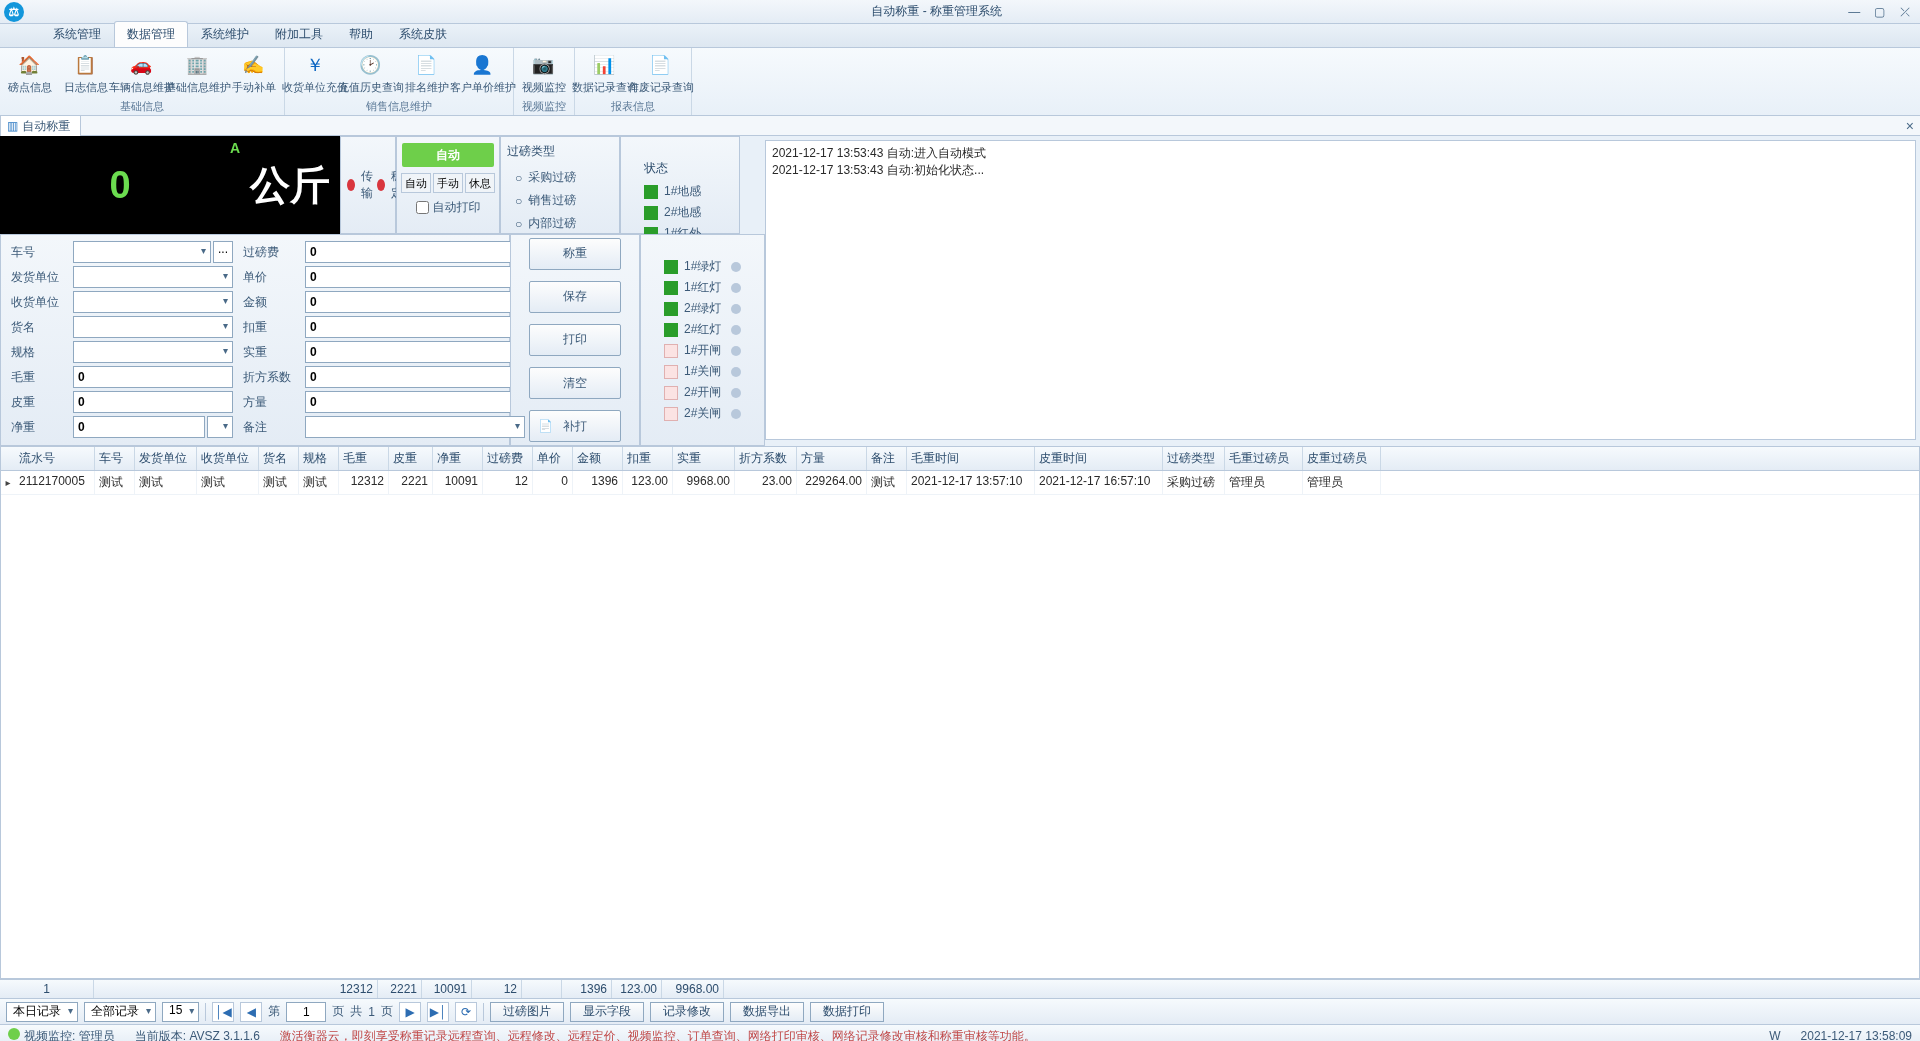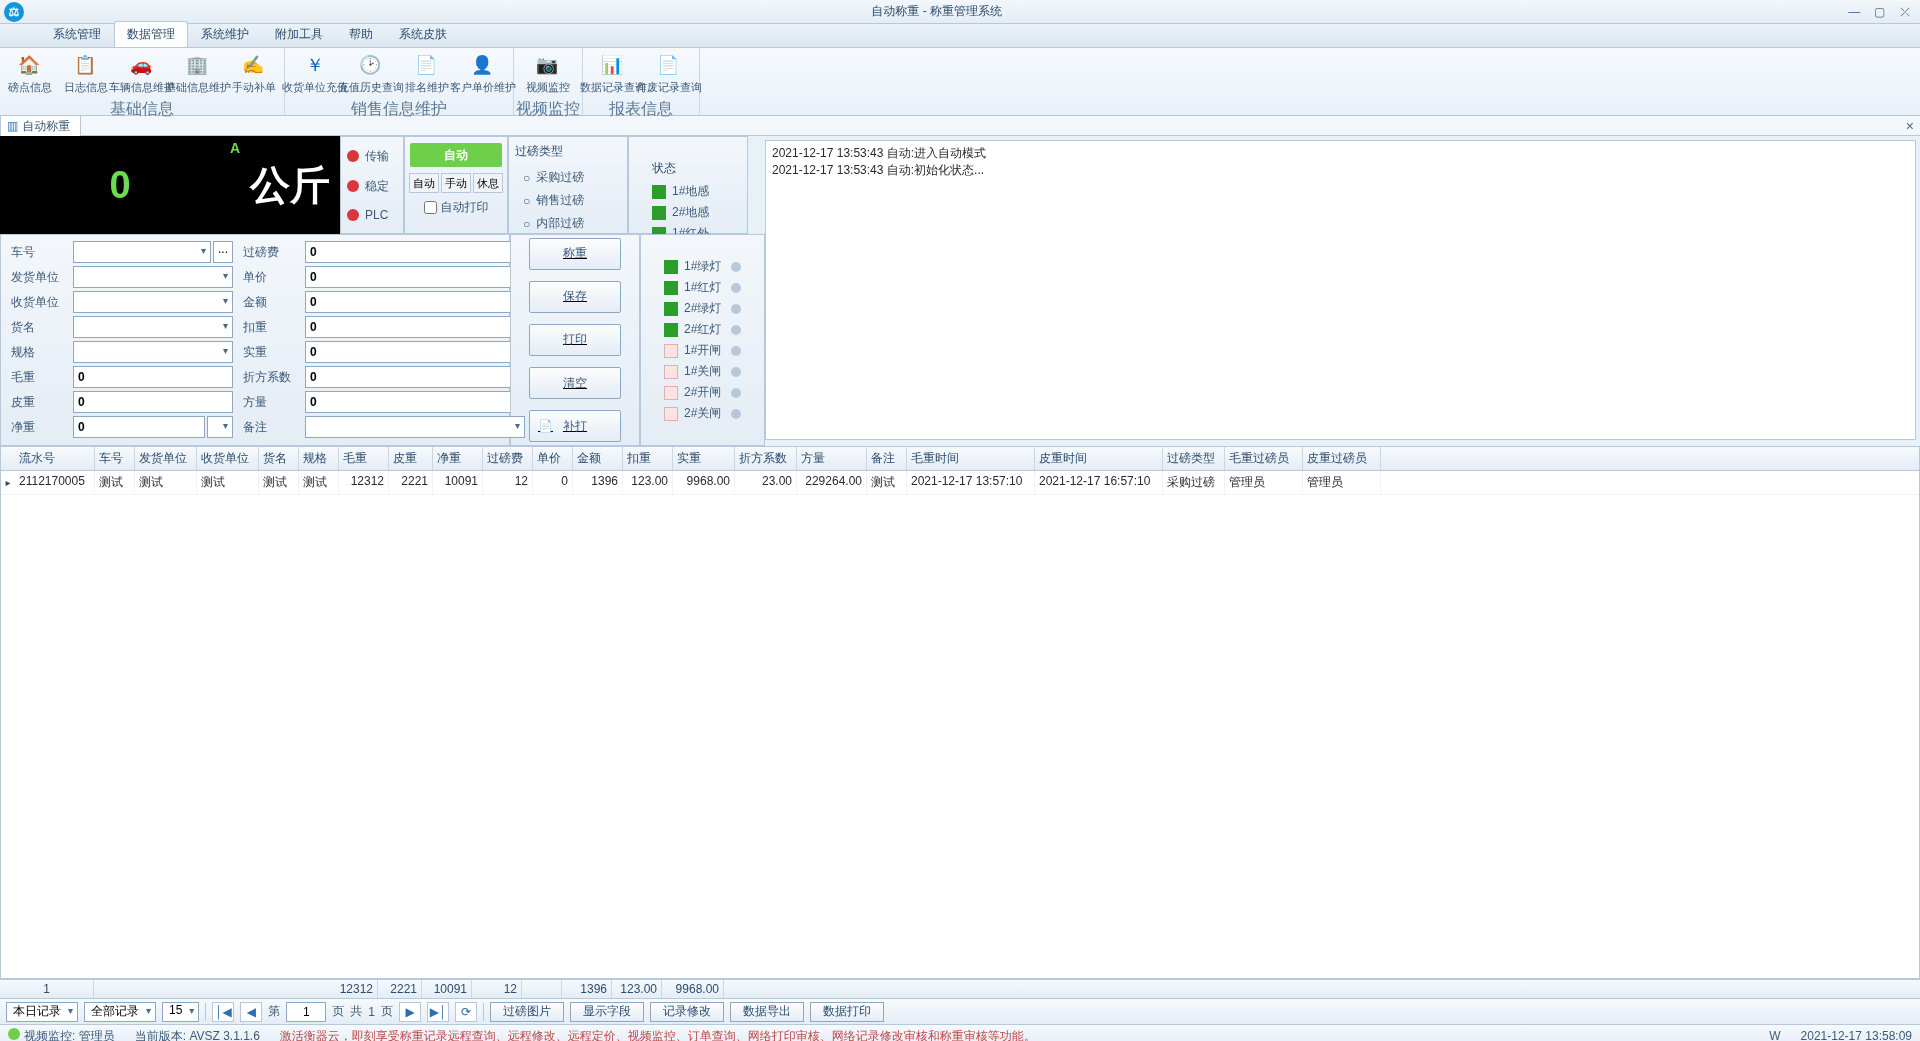--- a/index.html
+++ b/index.html
@@ -16,35 +16,35 @@
 .menubar .mtab { padding: 4px 12px; color:#2d4d6d; cursor:pointer; border:1px solid transparent; border-bottom:none; }
 .menubar .mtab.active { background:#fdfdfd; border-color:#b8c8db; border-top-left-radius:3px; border-top-right-radius:3px; }
 
 
 .ribbon { height: 68px; background: linear-gradient(#f6fafd,#e8f0f8); border-bottom:1px solid #b8c8db; display:flex; }
 .ribbon-group { display:flex; flex-direction:column; align-items:center; border-right:1px solid #cad8e6; padding:0 2px; }
 .ribbon-items { display:flex; flex:1; }
 .ribbon-item { width:56px; display:flex; flex-direction:column; align-items:center; justify-content:center; padding:4px 2px; cursor:pointer; }
 .ribbon-item .ricon { width:26px; height:26px; display:flex;align-items:center;justify-content:center; font-size:18px; color:#0d66c2; }
 .ribbon-item .rlabel { font-size:11px; color:#3c5a78; margin-top:2px; white-space:nowrap; }
-.ribbon-group-label { font-size:16px; color:#5a7896; height:16px; text-align:center; width:100%; }
+.ribbon-group-label { font-size:11px; color:#5a7896; height:16px; text-align:center; width:100%; }
 
 
 .doctabs { height:20px; background:#f3f7fb; border-bottom:1px solid #b8c8db; display:flex; align-items:center; }
 .doctab { background:#fff; border:1px solid #b8c8db; border-bottom:none; padding:2px 10px 2px 6px; font-size:11px; color:#3c5a78; display:flex;align-items:center;gap:4px; }
 .doctab-close { float:right; margin-left:auto; color:#4a6a88; padding:0 6px; cursor:pointer; font-size:14px; }
 .main-right { flex:1; border:1px solid #b8c8db; background:#fff; margin:4px 4px 0 0; display:flex; flex-direction:column; }
 
 
 .weight-row { display:flex; height: 98px; }
 .weight-display { width: 340px; background:#000; color:#fff; position:relative; display:flex; align-items:center; }
 .weight-a { position:absolute; top:4px; left:230px; color:#6bdc4f; font-weight:bold; font-size:14px; }
 .weight-value { flex:1; text-align:center; color:#6bdc4f; font-size:38px; font-weight:bold; }
 .weight-unit { width:100px; color:#fff; font-size:40px; font-weight:bold; text-align:center; }
-.status-col { width:64px; background:linear-gradient(#f3f7fb,#e4ecf5); display:flex; flex-direction:column; justify-content:space-around; padding:4px 6px; border:1px solid #b8c8db; }
+.status-col { width:56px; background:linear-gradient(#f3f7fb,#e4ecf5); display:flex; flex-direction:row; justify-content:space-around; padding:4px 6px; border:1px solid #b8c8db; }
 .status-item { display:flex; align-items:center; gap:6px; font-size:12px; color:#3c5a78; }
 .status-dot { width:12px; height:12px; border-radius:50%; }
 .status-dot.red { background:#d9363e; }
 .mode-col { width:104px; background:linear-gradient(#f3f7fb,#e4ecf5); border:1px solid #b8c8db; padding:6px; display:flex;flex-direction:column;gap:6px;align-items:center; }
 .mode-main { width:92px; height:24px; background:#6ecf4a; color:#fff; display:flex;align-items:center;justify-content:center; border-radius:2px; font-weight:bold; }
 .mode-btns { display:flex; gap:2px; }
 .mode-btn { width:30px; height:20px; background:#f0f4f8; border:1px solid #b8c8db; font-size:11px; display:flex;align-items:center;justify-content:center; cursor:pointer; }
 .auto-print { display:flex;align-items:center;gap:4px; font-size:11px;color:#3c5a78; }
 
 
@@ -57,21 +57,21 @@
 
 .form-area { background:linear-gradient(#f3f7fb,#e4ecf5); border:1px solid #b8c8db; padding:6px; }
 .form-grid { display:grid; grid-template-columns: 60px 160px 60px 220px; gap:3px 6px; align-items:center; }
 .form-label { font-size:12px; color:#3c5a78; text-align:left; padding-left:4px; }
 .form-input { height:22px; background:#fff; border:1px solid #8fa8c0; padding:0 4px; font-size:12px; width:100%; }
 .form-input.bold { font-weight:bold; }
 .form-select { height:22px; background:#fff; border:1px solid #8fa8c0; width:100%; position:relative; }
 .form-select::after { content:"▾"; position:absolute; right:4px; top:3px; color:#4a6a88; font-size:10px; }
 
 
-.mid-col { display:flex; flex-direction:column; gap:6px; padding:0 10px;text-decoration:underline; }
+.mid-col { display:flex; flex-direction:column; gap:6px; padding:0 10px; }
 .action-btn { width:92px; height:32px; background:linear-gradient(#fdfdfd,#e4ecf5); border:1px solid #8fa8c0; color:#3c5a78; display:flex;align-items:center;justify-content:center; cursor:pointer; border-radius:2px; }
 .action-btn.with-icon { justify-content:flex-start; gap:10px; padding-left:8px; }
 
 
 .state-grid { display:flex; flex-direction:column; gap:4px; }
 .state-item { display:flex;align-items:center;gap:6px;font-size:11px;color:#3c5a78; }
 .sq { width:14px;height:14px; }
 .sq.green { background:#2a9d2a; }
 .sq.pink { background:#fbe3e3; border:1px solid #e0b0b0; }
 .circ { width:10px;height:10px;border-radius:50%;background:#b8c8db; }

